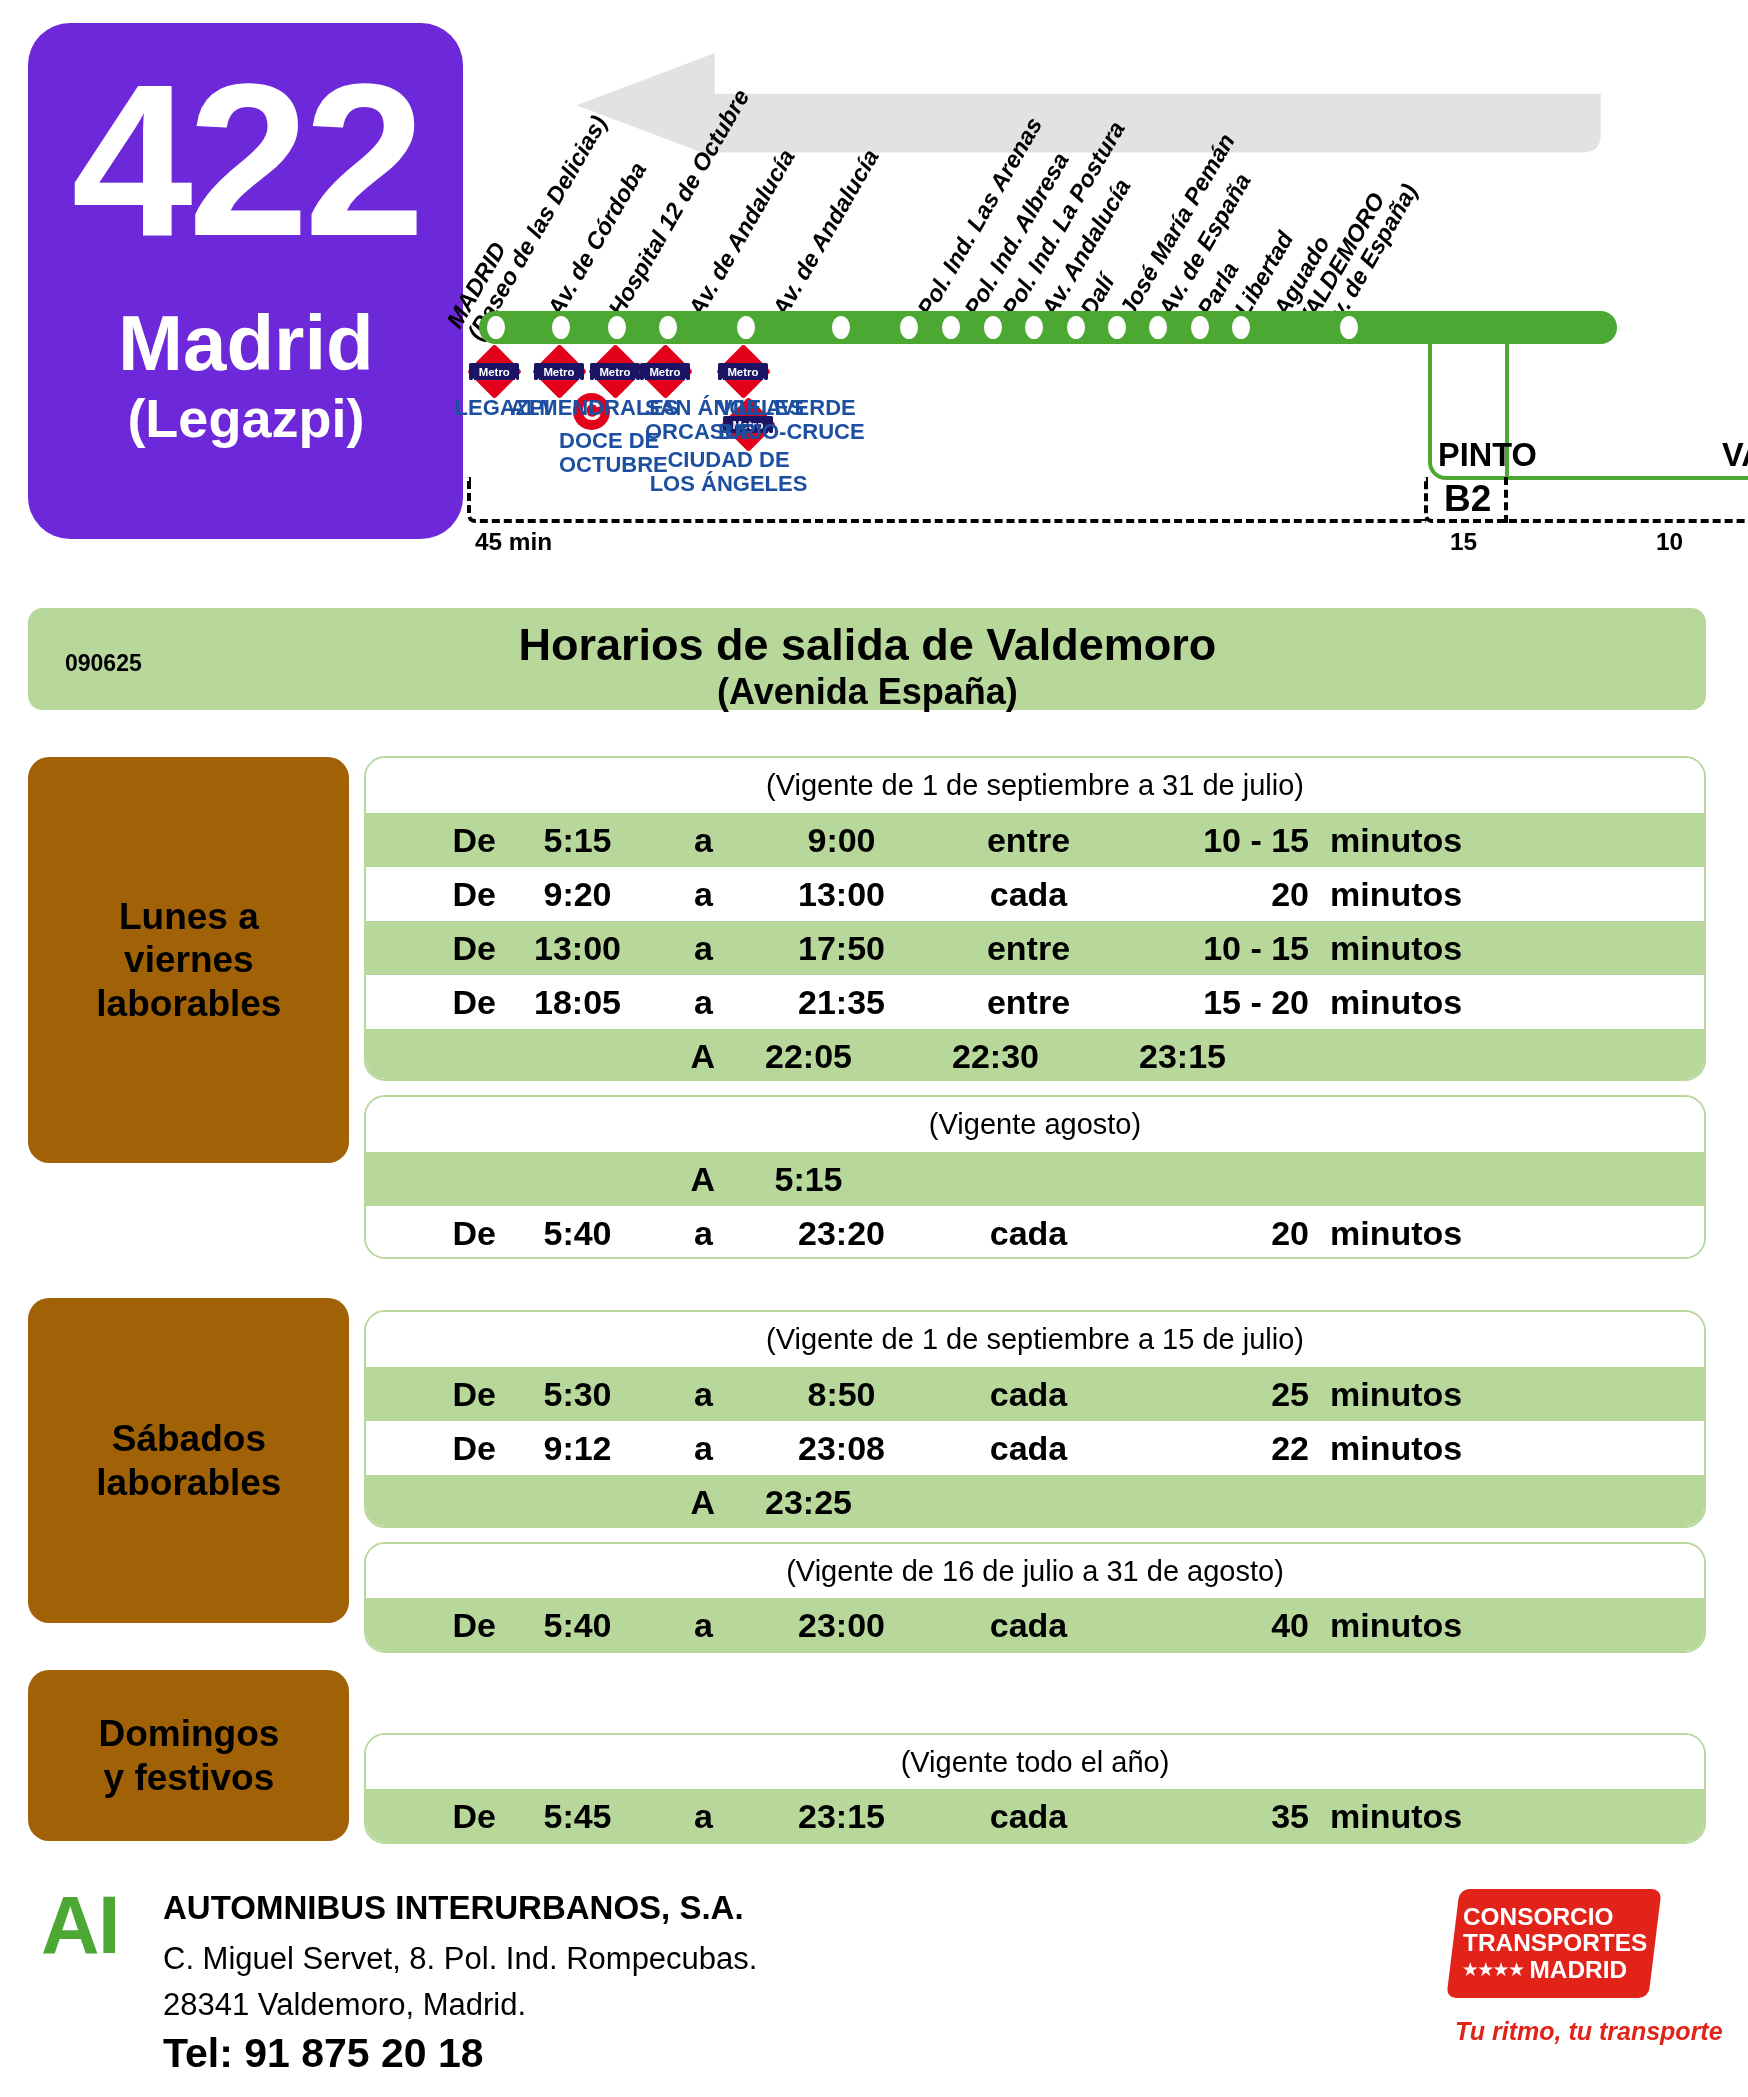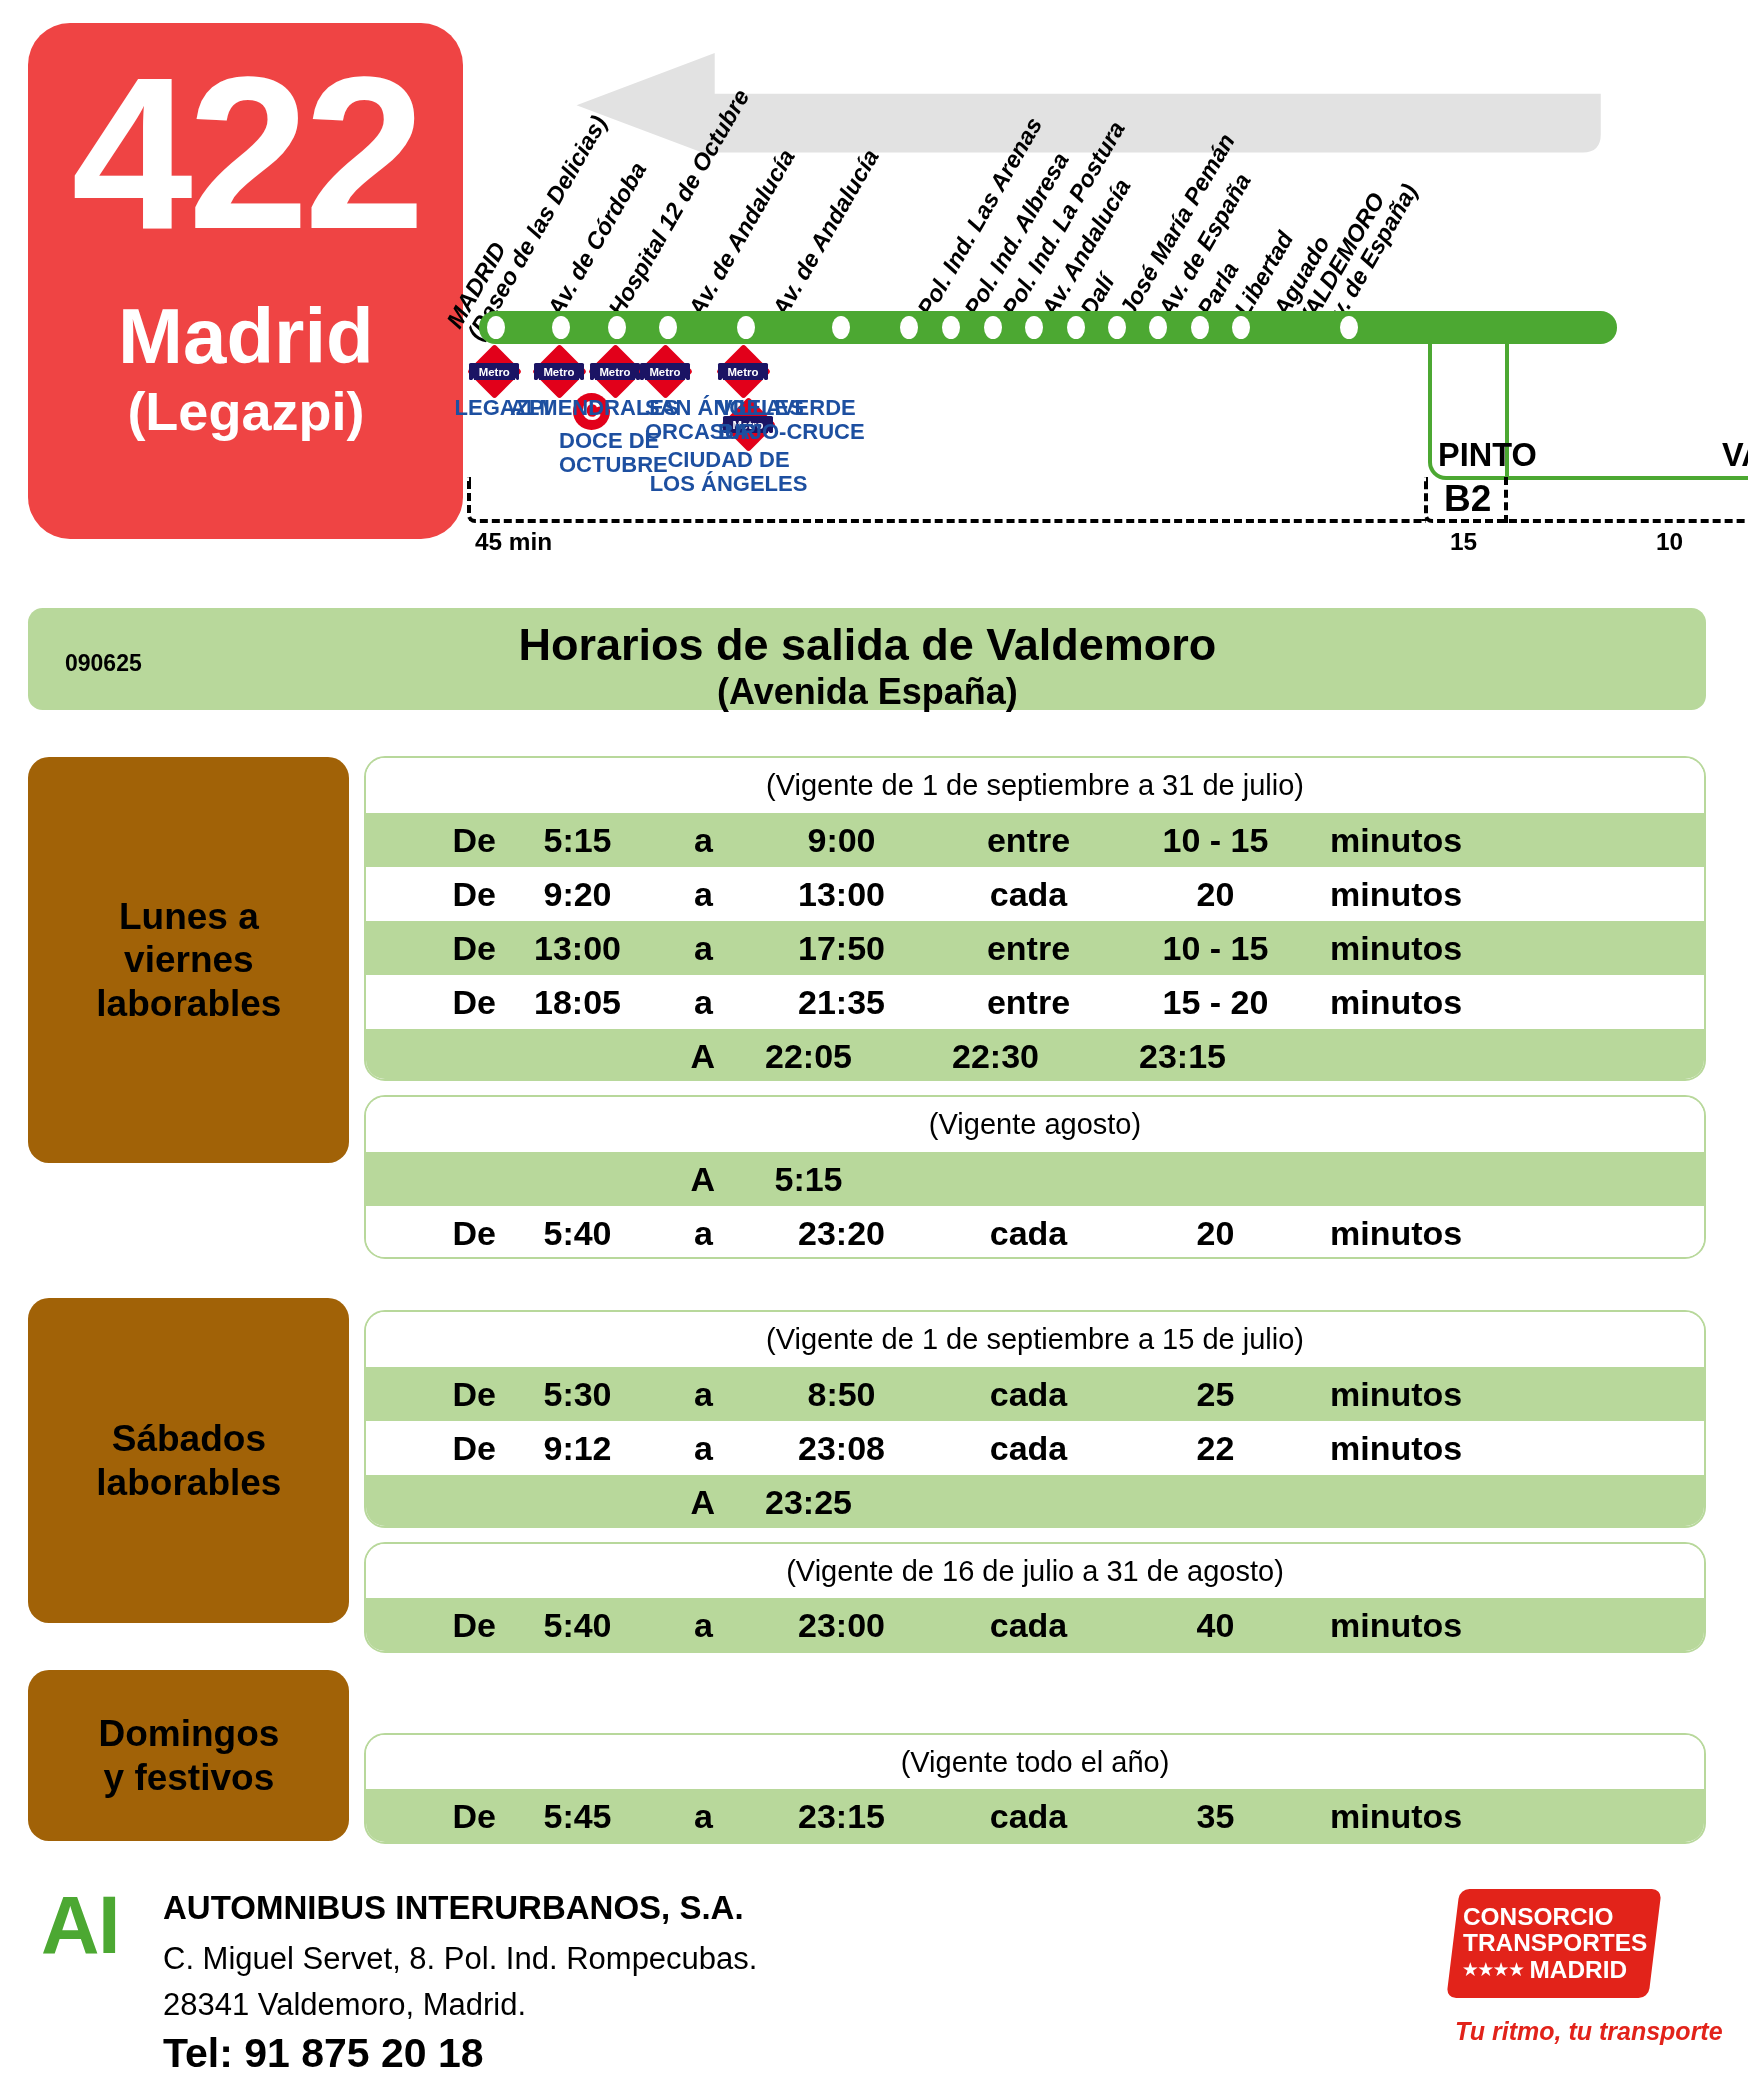--- a/index.html
+++ b/index.html
@@ -5,23 +5,23 @@
   html,body{margin:0;padding:0;background:#ffffff;}
   body{
     width:1748px;height:2097px;position:relative;overflow:hidden;
     font-family:"Liberation Sans", sans-serif;
     color:#000;
   }
 
   
   #route-badge{
     position:absolute;left:28.4px;top:23px;width:435px;height:516px;
-    background:#ef4444;border-radius:42px;
+    background:#6d28d9;border-radius:42px;
     display:flex;flex-direction:column;align-items:center;justify-content:flex-start;
-    box-sizing:border-box;padding-top:21px;
+    box-sizing:border-box;padding-top:28px;
   }
   #route-number{
     color:#fff;font-size:218px;font-weight:bold;line-height:1;letter-spacing:-4.9px;
   }
   #route-dest{
     color:#fff;font-size:78px;font-weight:bold;line-height:1.05;margin-top:34px;
   }
   #route-dest-sub{
     color:#fff;font-size:54px;font-weight:bold;line-height:1.05;margin-top:4.9px;
   }
@@ -147,21 +147,21 @@
     display:flex;align-items:center;justify-content:center;
   }
   .sched-row{display:flex;align-items:center;font-size:34px;font-weight:bold;color:#000;}
   .sched-row.alt{background:#B8D89B;}
   .sched-row.plain{background:#ffffff;}
   .c-de{width:130px;text-align:right;}
   .c-t1{width:163px;text-align:center;}
   .c-a{width:89px;text-align:center;}
   .c-t2{width:187px;text-align:center;}
   .c-freqw{width:187px;text-align:center;}
-  .c-int{width:187px;text-align:center;}
+  .c-int{width:187px;text-align:right;}
   .c-min{width:268px;text-align:left;padding-left:21px;}
 
   .row-A{display:flex;align-items:center;font-size:34px;font-weight:bold;}
   .a-lbl{width:349px;text-align:right;}
   .a-t{width:187px;text-align:center;}
 
   
   #ai-logo{
     position:absolute;left:41px;top:1885px;font-size:81px;font-weight:bold;
     color:#4CA832;line-height:1;letter-spacing:-1.6px;

